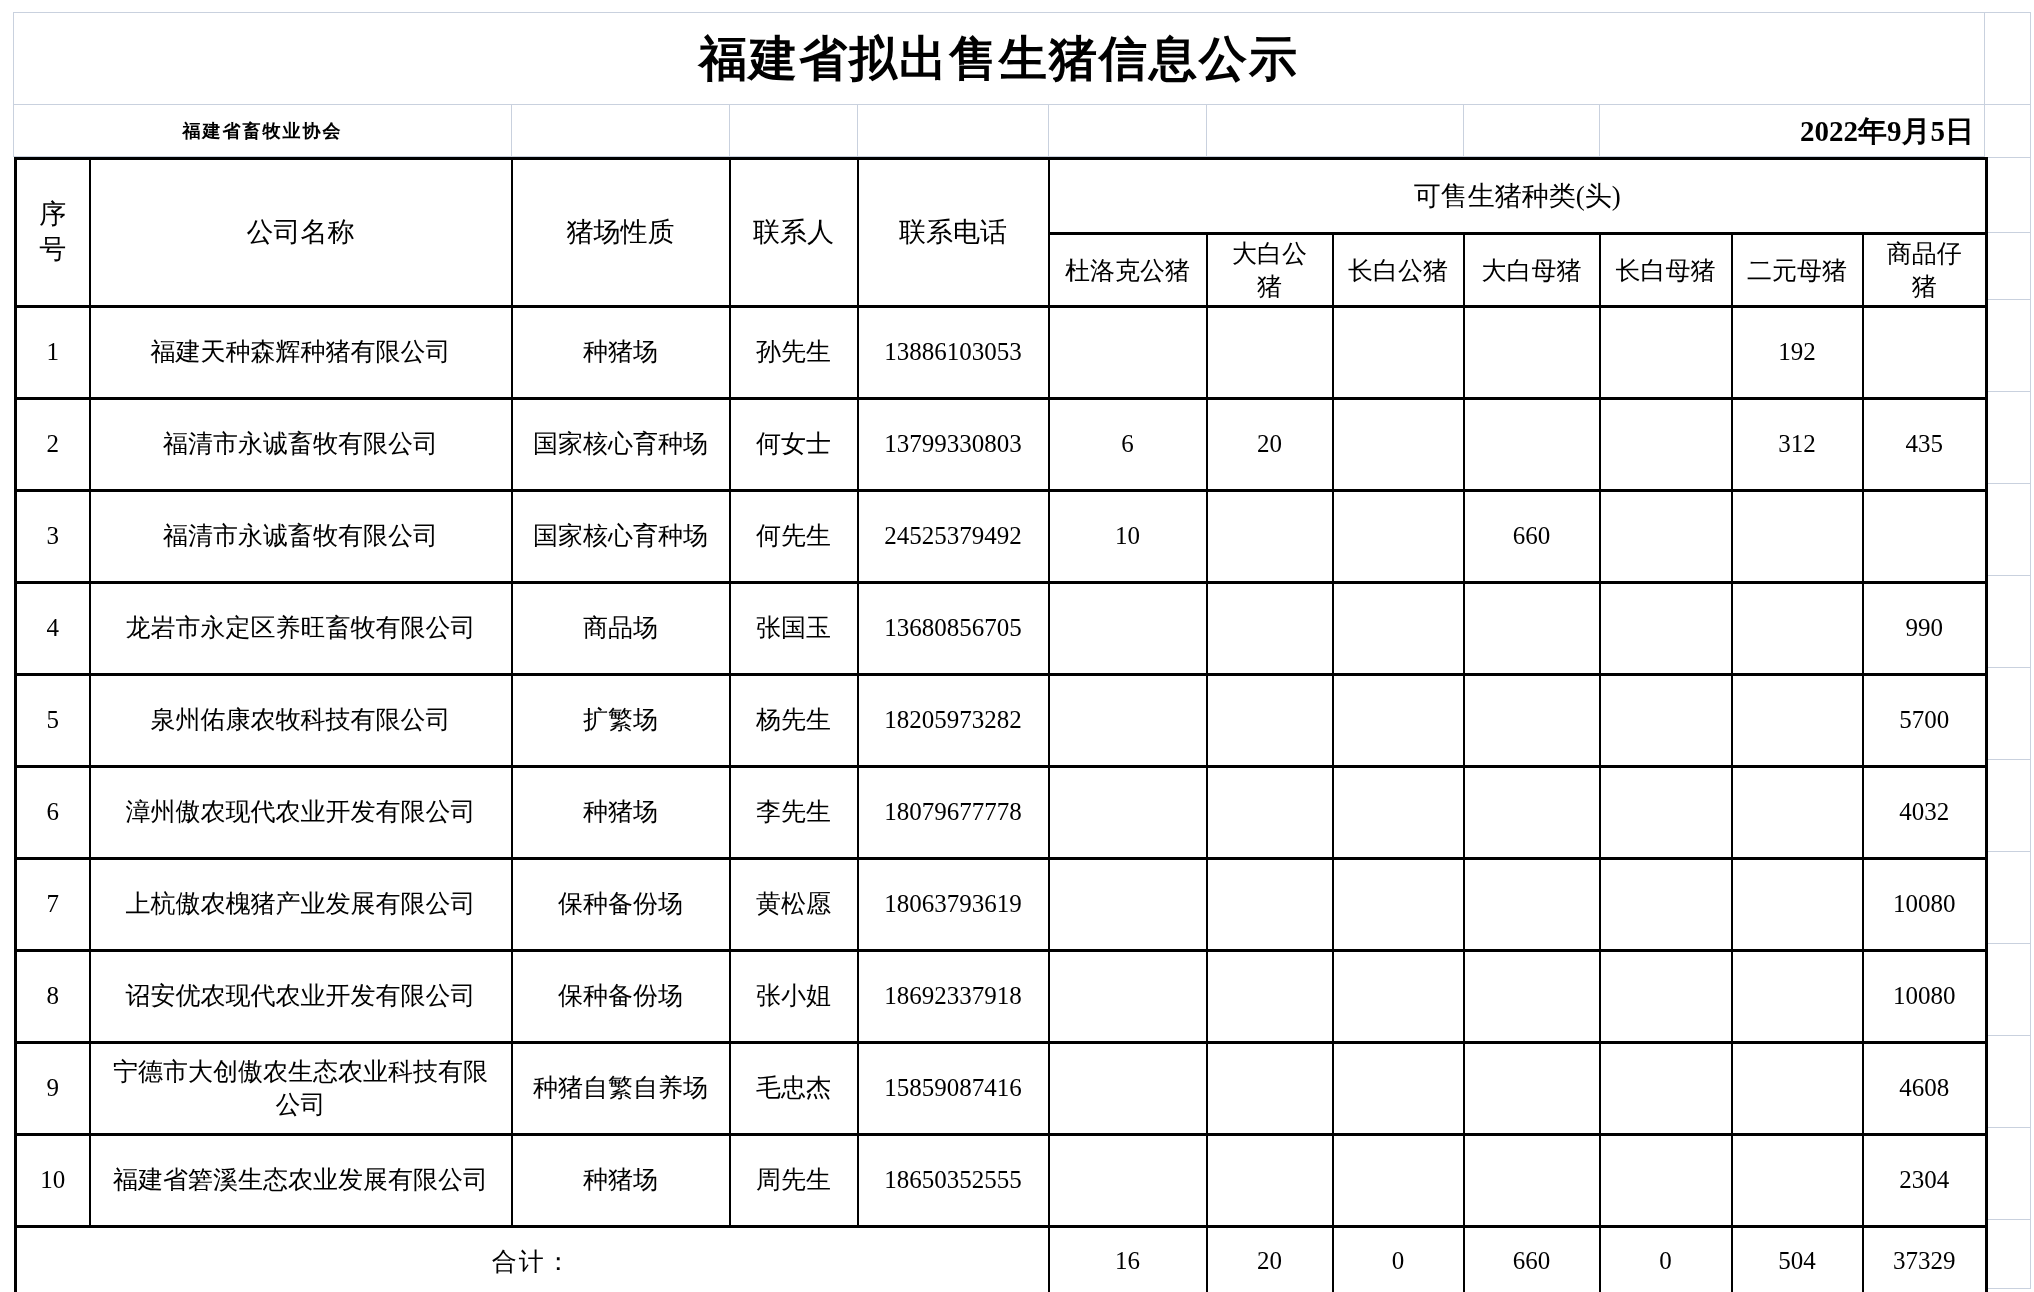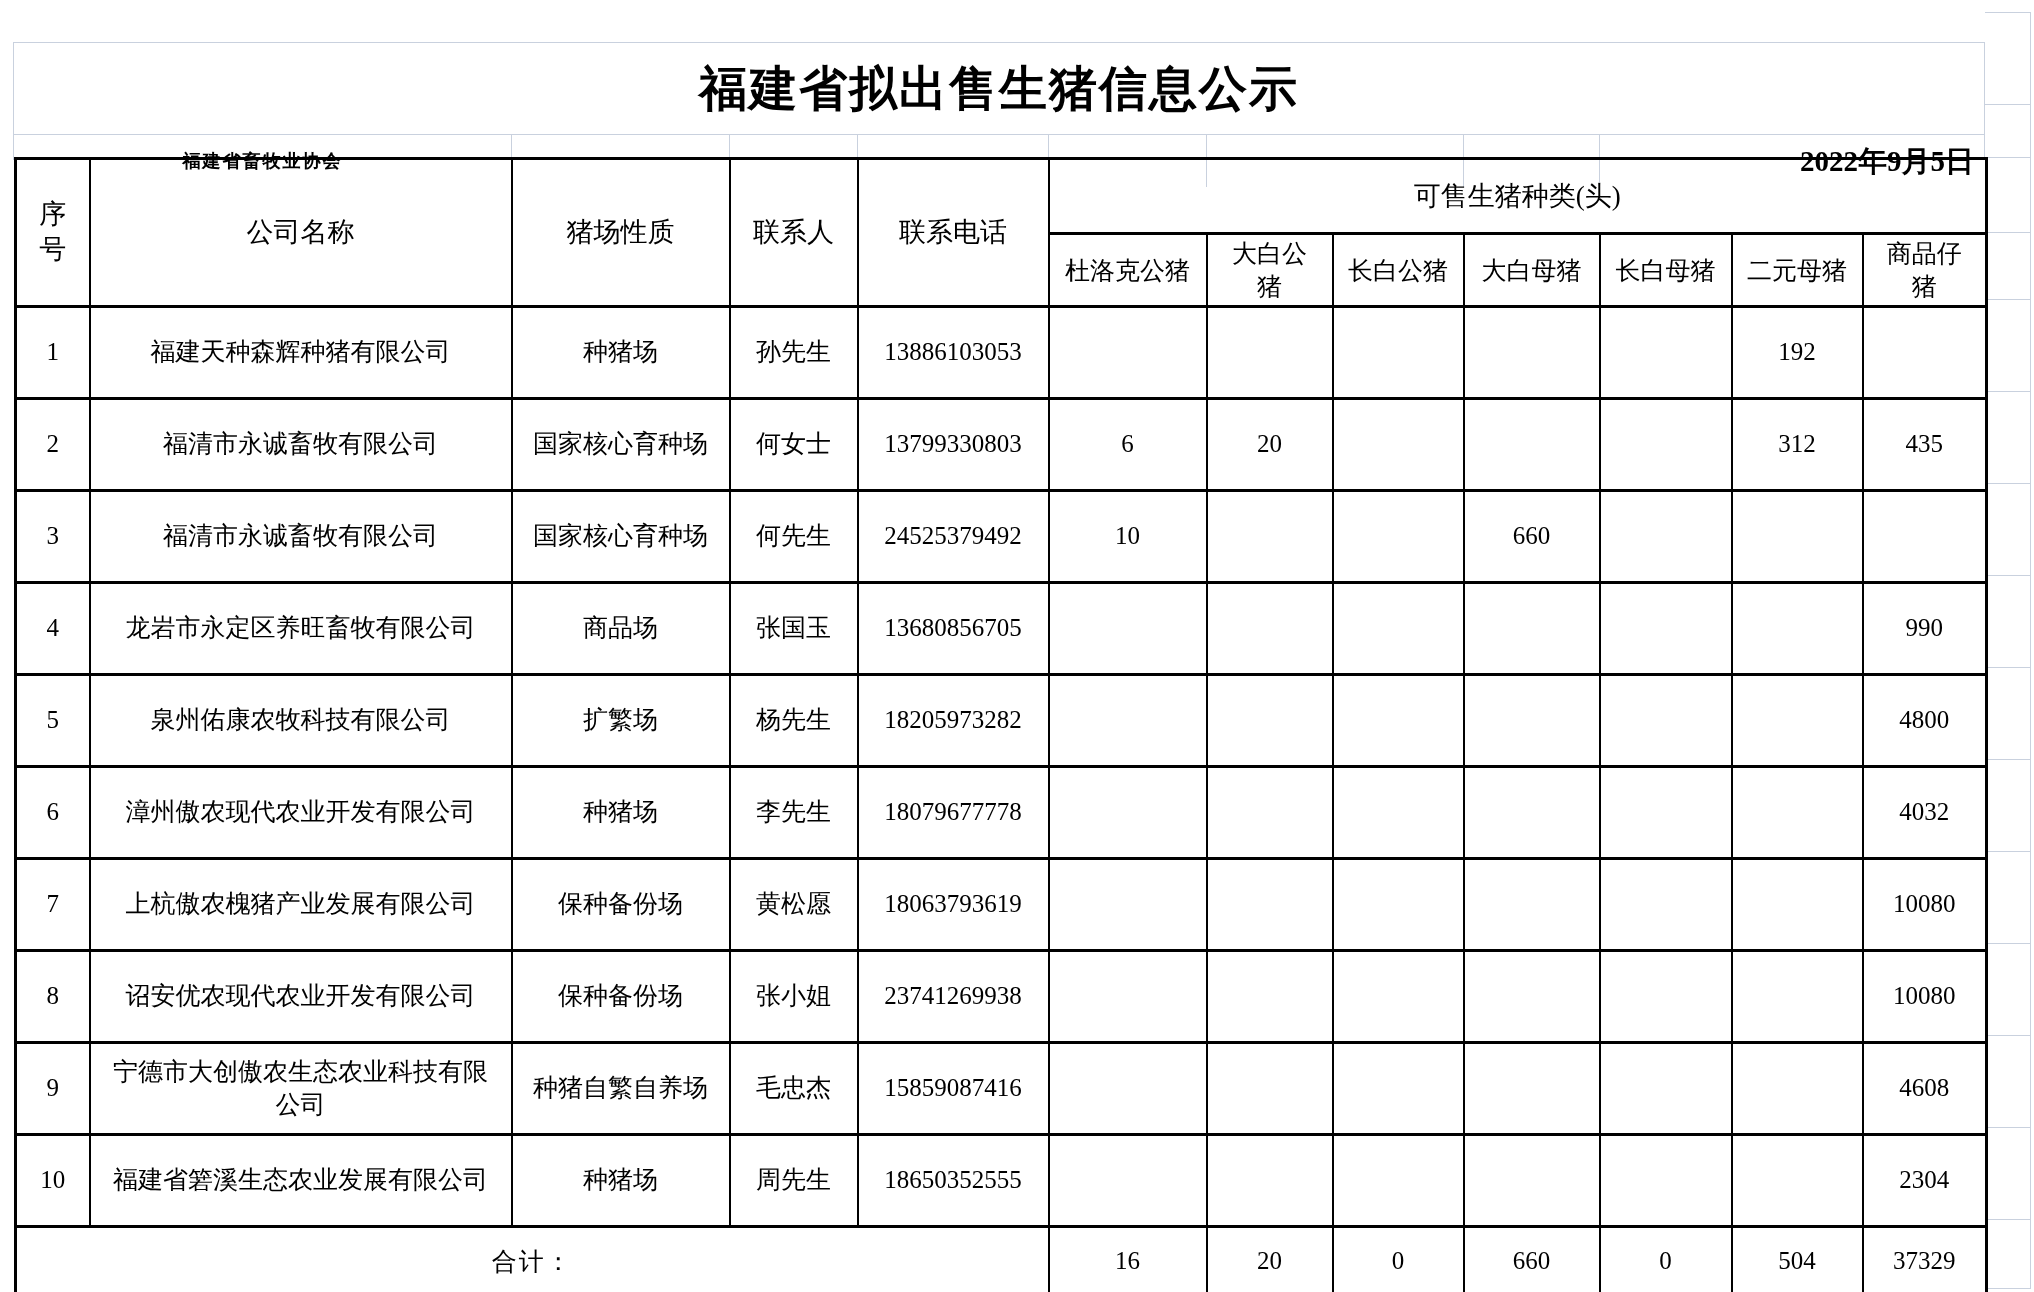--- a/index.html
+++ b/index.html
@@ -1,21 +1,21 @@
 <!DOCTYPE html>
 <html><head>
 <meta charset="utf-8">
 <style>
   html,body{margin:0;padding:0;background:#fff;}
   .page{position:relative;width:2034px;height:1292px;background:#fff;overflow:hidden;
         font-family:"Liberation Serif","DejaVu Serif",serif;color:#000;}
 
   
-  .topgrid{position:absolute;left:13px;top:12px;width:1972px;height:118px;
-           border:1px solid #c9d1de;box-sizing:border-box;margin-top:30px;}
+  .topgrid{position:absolute;left:13px;top:12px;width:1972px;height:145px;
+           border:1px solid #c9d1de;box-sizing:border-box;}
   .title-row{position:absolute;left:0;top:0;width:100%;height:92px;
              border-bottom:1px solid #c9d1de;box-sizing:border-box;
              display:flex;align-items:center;justify-content:center;
              font-family:"Liberation Sans","DejaVu Sans",sans-serif;
              font-weight:bold;font-size:48px;letter-spacing:2px;}
   .info-row{position:absolute;left:0;top:92px;width:100%;height:52px;}
   .org{position:absolute;left:0;top:0;width:497px;height:52px;line-height:52px;
        text-align:center;font-family:"Liberation Sans","DejaVu Sans",sans-serif;
        font-weight:bold;font-size:18px;letter-spacing:2px;}
   .date{position:absolute;right:10px;top:0;height:52px;line-height:52px;
@@ -180,21 +180,21 @@
           <td>泉州佑康农牧科技有限公司</td>
           <td>扩繁场</td>
           <td>杨先生</td>
           <td>18205973282</td>
           <td></td>
           <td></td>
           <td></td>
           <td></td>
           <td></td>
           <td></td>
-          <td>4800</td>
+          <td>5700</td>
         </tr>
         <tr class="data">
           <td>6</td>
           <td>漳州傲农现代农业开发有限公司</td>
           <td>种猪场</td>
           <td>李先生</td>
           <td>18079677778</td>
           <td></td>
           <td></td>
           <td></td>
@@ -215,21 +215,21 @@
           <td></td>
           <td></td>
           <td></td>
           <td>10080</td>
         </tr>
         <tr class="data">
           <td>8</td>
           <td>诏安优农现代农业开发有限公司</td>
           <td>保种备份场</td>
           <td>张小姐</td>
-          <td>23741269938</td>
+          <td>18692337918</td>
           <td></td>
           <td></td>
           <td></td>
           <td></td>
           <td></td>
           <td></td>
           <td>10080</td>
         </tr>
         <tr class="data">
           <td>9</td>

